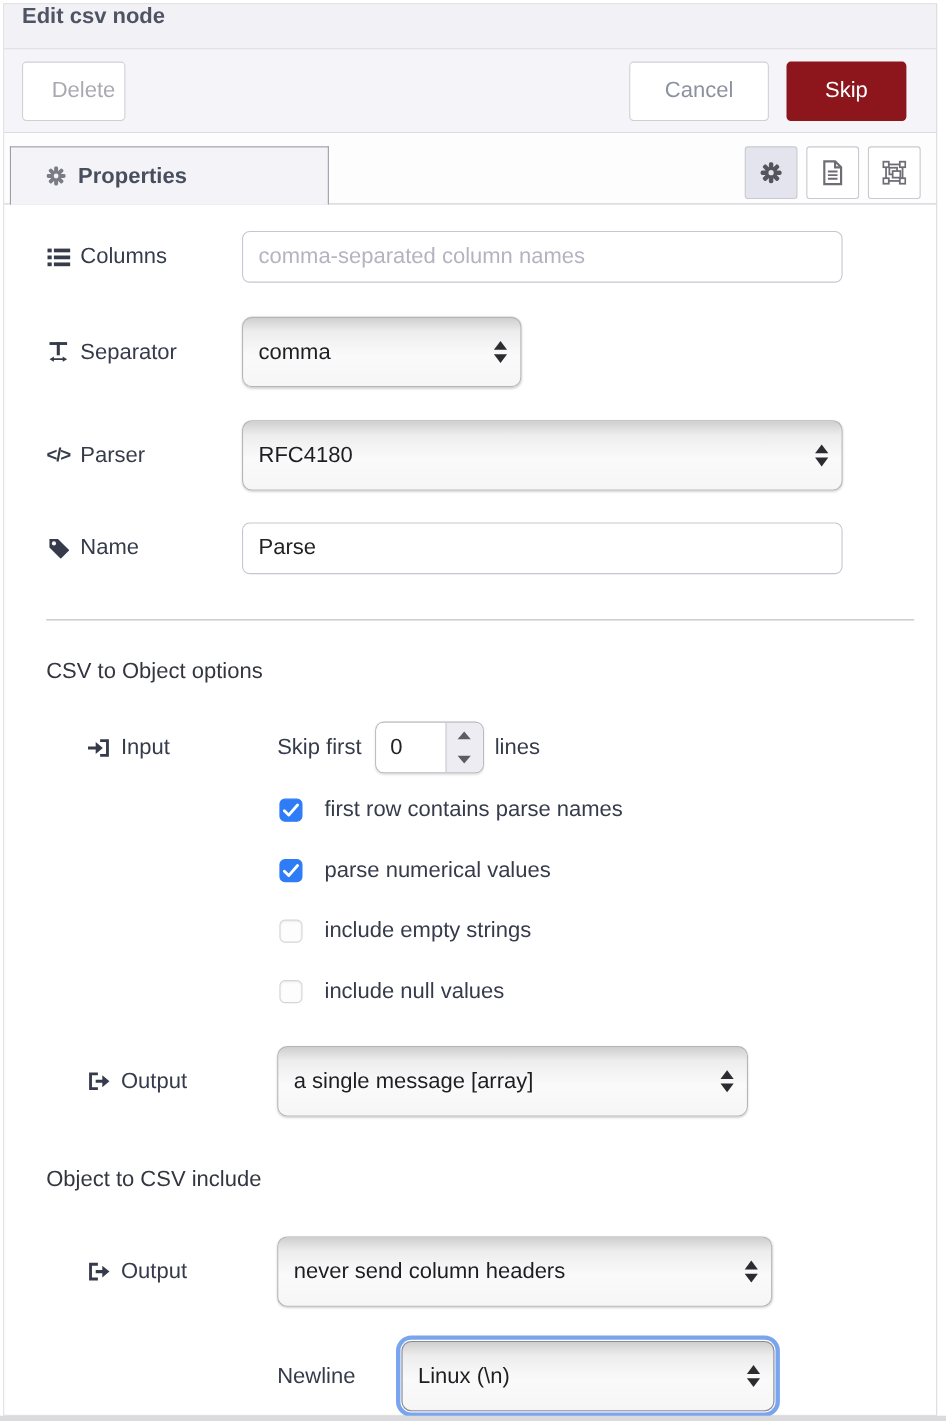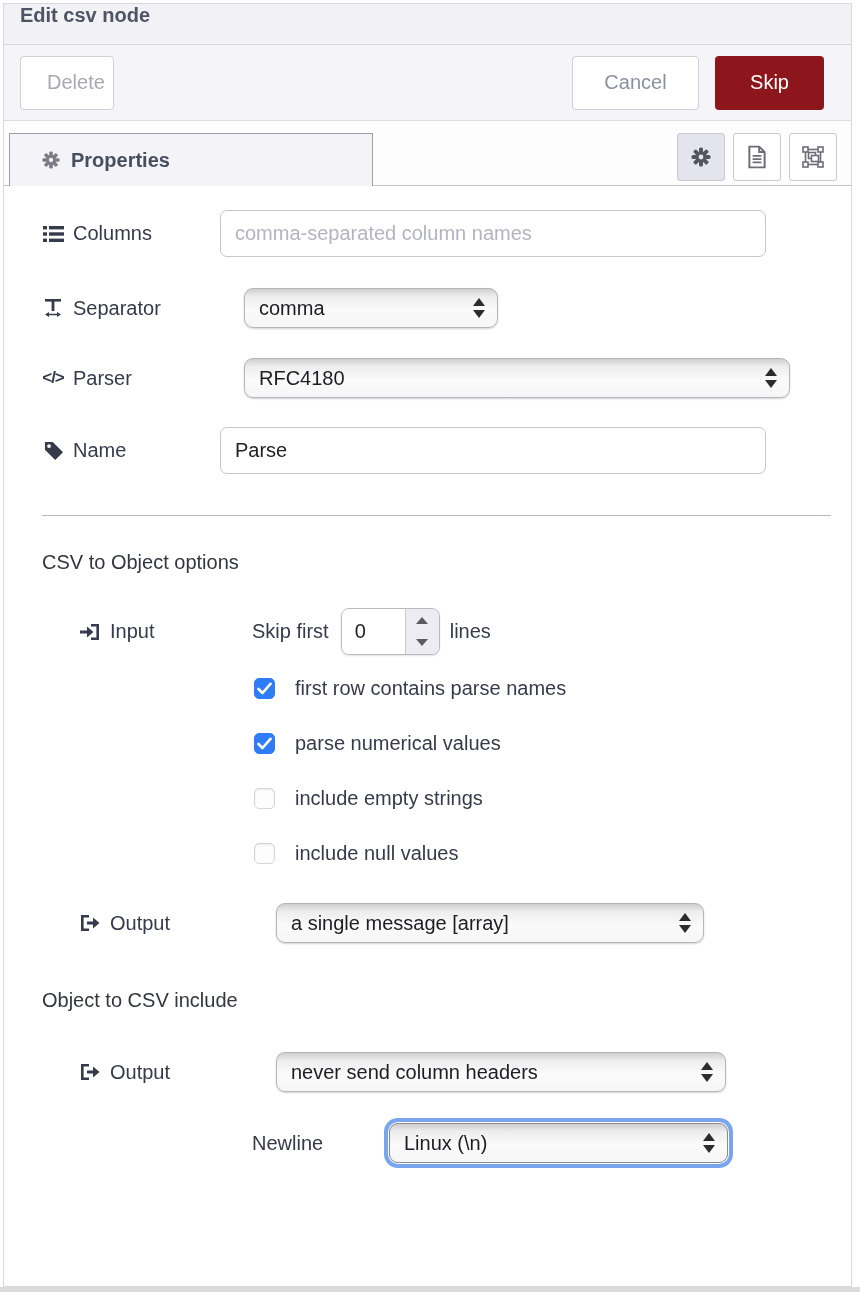--- a/index.html
+++ b/index.html
@@ -18,21 +18,21 @@
     display:flex; align-items:center; padding:0 16px; position:relative; }
   .btn { height:54px; border-radius:4px; border:1px solid #cfcfd6; background:#fff;
     font-size:20px; padding:0 26px; cursor:pointer; font-family:inherit; }
   .btn-delete { color:#a9a9b2; width:94px; }
   .btn-cancel { color:#8b919e; width:127px; position:absolute; right:152px; }
   .btn-done { width:109px; position:absolute; right:27px; border:none; color:#fff; }
 
   
   .tabbar { height:65px; background:#fdfdfe; position:relative; }
   .tabbar .baseline { position:absolute; left:0; right:0; bottom:0; height:1px; background:#bfbfc7; }
-  .tab { position:absolute; left:5px; top:12px; width:364px; height:53px; background:#f3f3f8;
+  .tab { position:absolute; left:5px; top:12px; width:290px; height:53px; background:#f3f3f8;
     border:1px solid #9d9da6; border-bottom:none; display:flex; align-items:center;
     gap:9px; padding-left:30px; z-index:2; }
   .tab-label { font-weight:bold; color:#474e5d; }
   .tab-gear { color:#7c7c86; }
   .iconbtns { position:absolute; right:14px; top:12px; display:flex; gap:8px; }
   .iconbtn { width:48px; height:48px; border:1px solid #c9c9cf; border-radius:3px;
     background:#fff; display:flex; align-items:center; justify-content:center; cursor:pointer; }
   .iconbtn.active { background:#e4e4ee; }
 
   
@@ -41,24 +41,24 @@
   .lbl { display:flex; align-items:center; gap:9px; width:178px; flex:none; color:#353b4a; }
   .ico { flex:none; display:flex; align-items:center; justify-content:center; width:22px; height:22px; }
   .ico svg { display:block; }
   .code-ico { font-size:17px; letter-spacing:-1px; color:#353b4a; font-weight:bold; }
 
   .txt-input { height:47px; border:1px solid #c6c6d0; border-radius:7px; font-size:20px;
     padding:0 14px; color:#222; font-family:inherit; background:#fff; outline:none; }
   .txt-input::placeholder { color:#b4b4c0; }
   .w-full { width:546px; }
 
-  .select { position:relative; height:40px; border:1px solid #b5b5bb; border-radius:9px;
+  .select { position:relative; height:64px; border:1px solid #b5b5bb; border-radius:9px;
     background:linear-gradient(180deg,#cfcfcf 0%,#ededed 20%,#fafafa 55%,#f6f6f6 100%);
     box-shadow:0 1px 2px rgba(0,0,0,.18); display:flex; align-items:center;
-    padding:0 48px 0 14px; cursor:pointer; color:#1d1d22;margin-left:24px; }
+    padding:0 48px 0 14px; cursor:pointer; color:#1d1d22; }
   .select.focused { border:1px solid #8b8b92;
     box-shadow:0 0 0 1px #fff, 0 0 0 5px #79a4ee; }
   .arrows { position:absolute; right:12px; top:50%; transform:translateY(-50%);
     display:flex; flex-direction:column; gap:4px; }
   .tri-up { width:0; height:0; border-left:6px solid transparent; border-right:6px solid transparent;
     border-bottom:8px solid #2b2b30; }
   .tri-down { width:0; height:0; border-left:6px solid transparent; border-right:6px solid transparent;
     border-top:8px solid #2b2b30; }
 
   .divider { height:1px; background:#b9b9bf; width:789px; margin:41px 0 0 0; }

